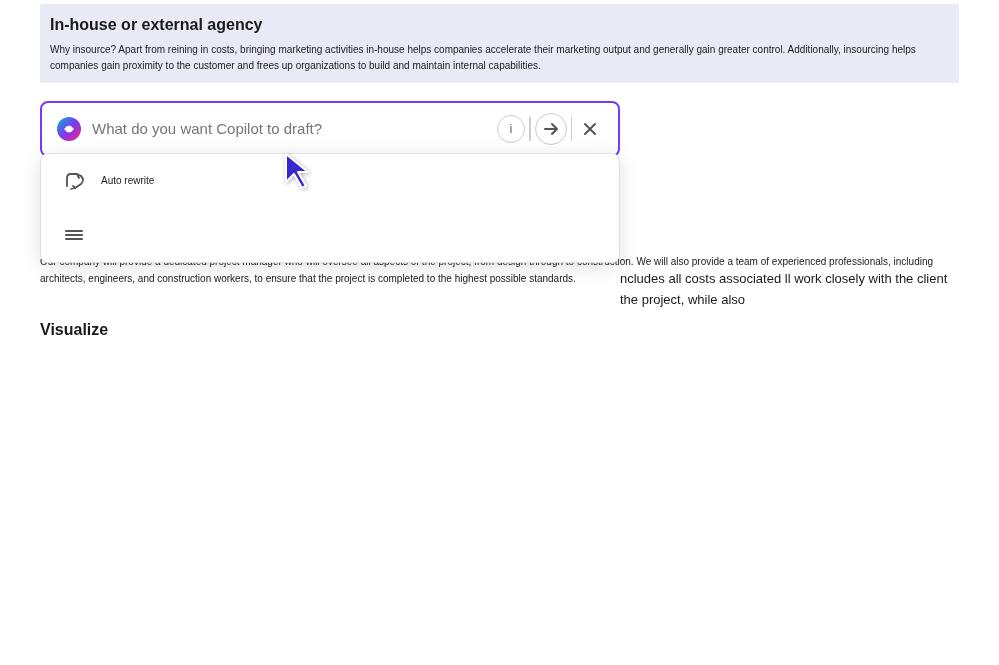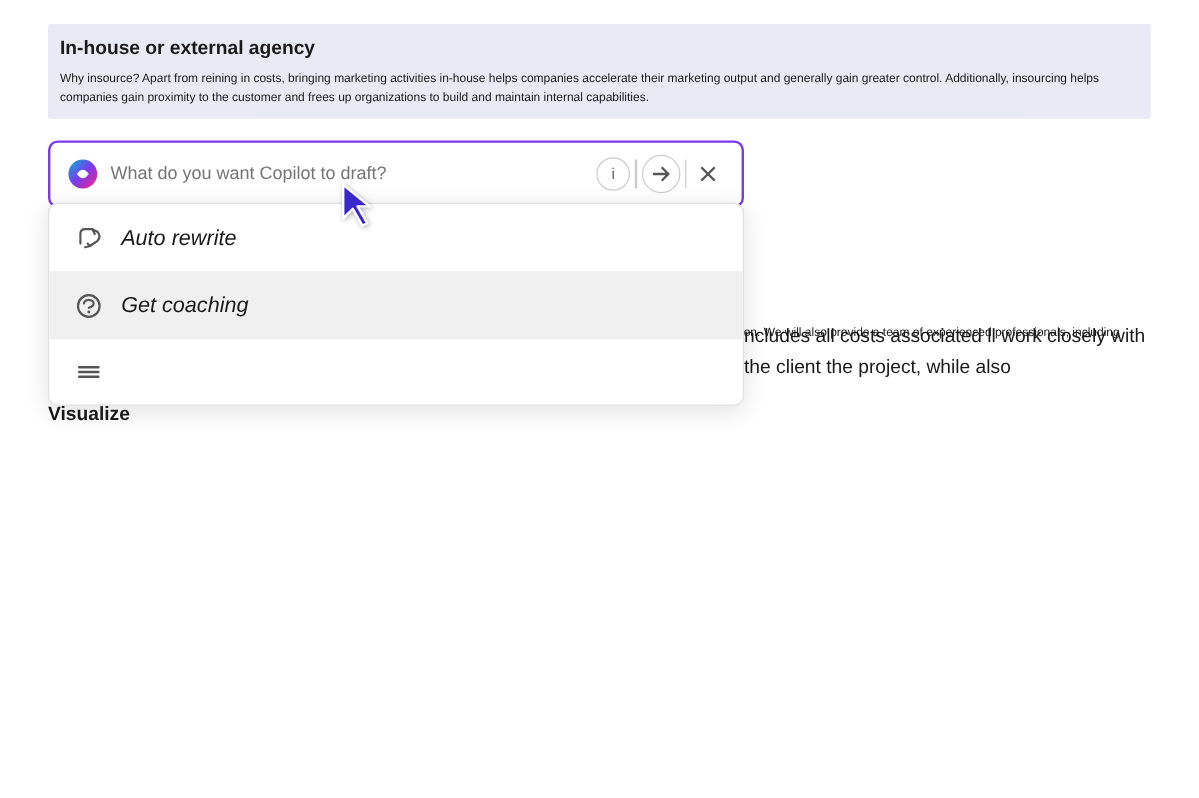--- a/index.html
+++ b/index.html
@@ -14,21 +14,21 @@
       color: #1a1a1a;
       font-size: 16px;
       line-height: 1.6;
       width: 999px;
       min-height: 665px;
       overflow: hidden;
       position: relative;
     }
 
     .page-content {
-      padding: 20px 40px 30px 40px;
+      padding: 4px 40px 30px 40px;
       position: relative;
     }
 
     .section-heading {
       font-weight: 700;
       font-size: 16px;
       margin-bottom: 4px;
     }
 
     .section-text {
@@ -152,22 +152,21 @@
       height: 26px;
       margin-right: 14px;
       display: flex;
       align-items: center;
       justify-content: center;
       flex-shrink: 0;
       color: #444;
     }
 
     .dropdown-label {
-      font-size: 18px;
-      font-style: italic;
+      font-size: 10px;
     }
 
     
     .cursor-arrow {
       position: absolute;
       top: 152px;
       left: 282px;
       z-index: 300;
       pointer-events: none;
     }
@@ -175,21 +174,21 @@
     .cursor-arrow svg {
       filter: drop-shadow(1px 1px 2px rgba(0,0,0,0.3));
     }
 
     
     .background-text-right {
       position: absolute;
       top: 268px;
       left: 620px;
       right: 38px;
-      font-size: 16px;
+      font-size: 13px;
       line-height: 1.65;
       color: #1a1a1a;
       z-index: 1;
     }
 
     .project-management-section {
       margin-top: 20px;
       padding: 0 40px;
     }
 
@@ -256,30 +255,20 @@
           <svg width="22" height="22" viewBox="0 0 22 22" fill="none">
             <path d="M4 16 L4 8 Q4 4 8 4 L14 4" stroke="#555" stroke-width="1.8" stroke-linecap="round" fill="none"></path>
             <path d="M18 6 L14 4 L16 8" stroke="#555" stroke-width="1.8" stroke-linecap="round" stroke-linejoin="round" fill="none"></path>
             <path d="M18 6 Q22 10 18 14 L12 18" stroke="#555" stroke-width="1.8" stroke-linecap="round" fill="none"></path>
             <path d="M10 16 L12 18 L8 19" stroke="#555" stroke-width="1.8" stroke-linecap="round" stroke-linejoin="round" fill="none"></path>
           </svg>
         </div>
         <span class="dropdown-label">Auto rewrite</span>
       </div>
 
-      <div class="dropdown-item active">
-        <div class="dropdown-icon">
-          <svg width="22" height="22" viewBox="0 0 22 22" fill="none">
-            <circle cx="11" cy="11" r="9" stroke="#555" stroke-width="1.8"></circle>
-            <path d="M7 9 Q7 6 11 6 Q15 6 15 9 Q15 11.5 11 12.5" stroke="#555" stroke-width="1.8" stroke-linecap="round" fill="none"></path>
-            <circle cx="11" cy="16" r="1.2" fill="#555"></circle>
-          </svg>
-        </div>
-        <span class="dropdown-label">Get coaching</span>
-      </div>
 
 
       <div class="dropdown-item">
         <div class="dropdown-icon">
           <svg width="22" height="22" viewBox="0 0 22 22" fill="none">
             <line x1="3" y1="7" x2="19" y2="7" stroke="#555" stroke-width="2" stroke-linecap="round"></line>
             <line x1="3" y1="11" x2="19" y2="11" stroke="#555" stroke-width="2" stroke-linecap="round"></line>
             <line x1="3" y1="15" x2="19" y2="15" stroke="#555" stroke-width="2" stroke-linecap="round"></line>
           </svg>
         </div>

